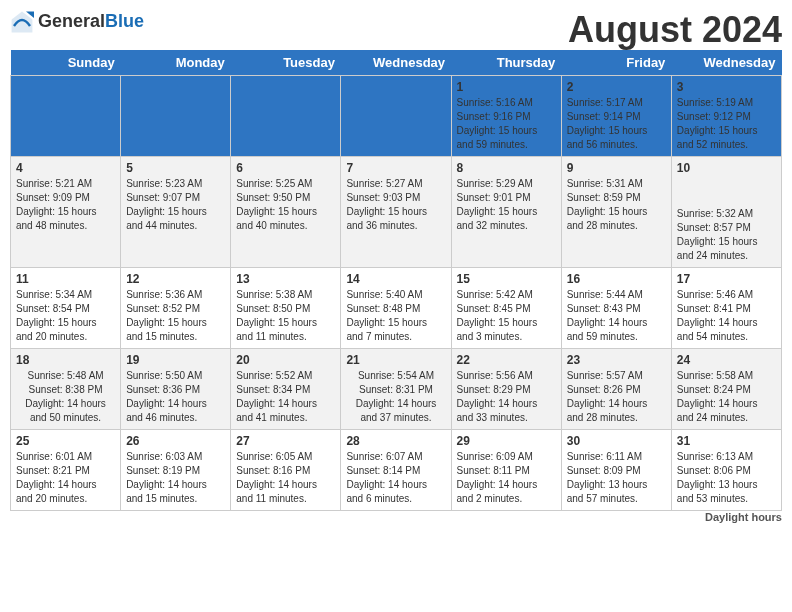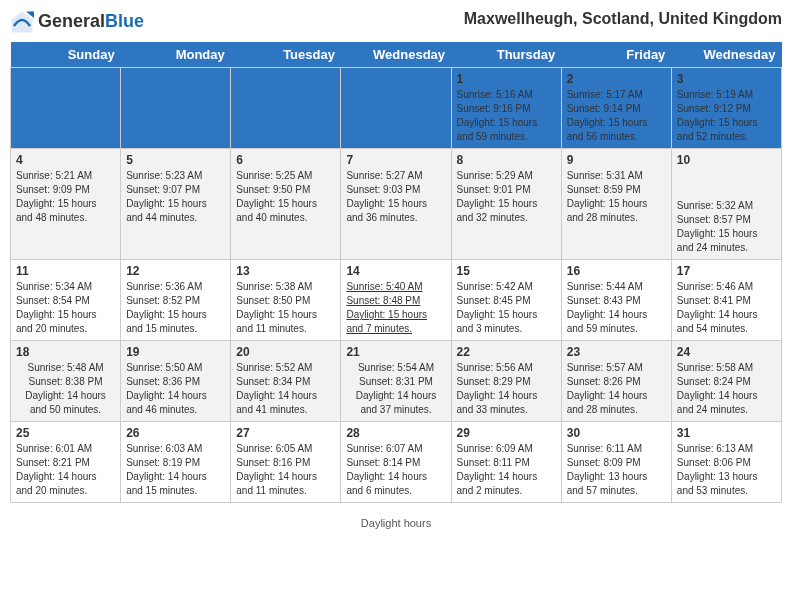--- a/index.html
+++ b/index.html
@@ -7,21 +7,21 @@
       font-family: Arial, sans-serif;
       background: #fff;
       width: 792px;
       min-height: 612px;
       padding: 10px;
     }
     .header-area {
       display: flex;
       align-items: flex-start;
       justify-content: space-between;
-      margin-bottom: 8px;
+      margin-bottom: 0;
     }
     .logo-area {
       display: flex;
       align-items: center;
       gap: 4px;
     }
     .logo-text-general {
       font-size: 18px;
       font-weight: bold;
       color: #333;
@@ -94,42 +94,43 @@
     }
     
     tr:first-child td, tr:first-child th {
       background-color: #2e75c2;
     }
     .row-even td { background-color: #f2f2f2; }
     .row-odd td { background-color: #fff; }
     .footer-note {
       font-size: 11px;
       color: #555;
-      margin-top: 14px;
-      text-align: center;
+      margin-top: 0;
+      text-align: right;
+      font-weight: bold;
     }
   </style>
 </head>
 <body>
 
 <div class="header-area">
   <div class="logo-area">
     <svg class="logo-icon" viewBox="0 0 30 30" xmlns="http://www.w3.org/2000/svg">
       <polygon points="15,2 28,12 28,28 2,28 2,12" fill="#1a6db5" opacity="0.15"></polygon>
       <polygon points="20,2 30,10 30,2" fill="#1a6db5"></polygon>
       <path d="M5 20 Q15 5 25 20" stroke="#1a6db5" stroke-width="3" fill="none"></path>
     </svg>
     <div>
       <div>
         <span class="logo-text-general">General</span><span class="logo-text-blue">Blue</span>
       </div>
     </div>
   </div>
   <div class="title-area">
-    <div class="calendar-subtitle">Maxwellheugh, Scotland, United Kingdom</div>
+    <div class="calendar-title">August 2024</div>
   </div>
 </div>
 
 <table>
   <thead>
     <tr>
     <th class="day-header">Sunday</th>
         <th class="day-header">Monday</th>
         <th class="day-header">Tuesday</th>
         <th class="day-header">Wednesday</th>
@@ -234,21 +235,21 @@
         </td>
         <td>
           <span class="day-number">13</span>
           <div class="day-info" style="white-space: pre-line;">Sunrise: 5:38 AM
 Sunset: 8:50 PM
 Daylight: 15 hours
 and 11 minutes.</div>
         </td>
         <td>
           <span class="day-number">14</span>
-          <div class="day-info" style="white-space: pre-line; text-decoration: underline;">Sunrise: 5:40 AM
+          <div class="day-info" style="white-space: pre-line;">Sunrise: 5:40 AM
 Sunset: 8:48 PM
 Daylight: 15 hours
 and 7 minutes.</div>
         </td>
         <td>
           <span class="day-number">15</span>
           <div class="day-info" style="white-space: pre-line;">Sunrise: 5:42 AM
 Sunset: 8:45 PM
 Daylight: 15 hours
 and 3 minutes.</div>

